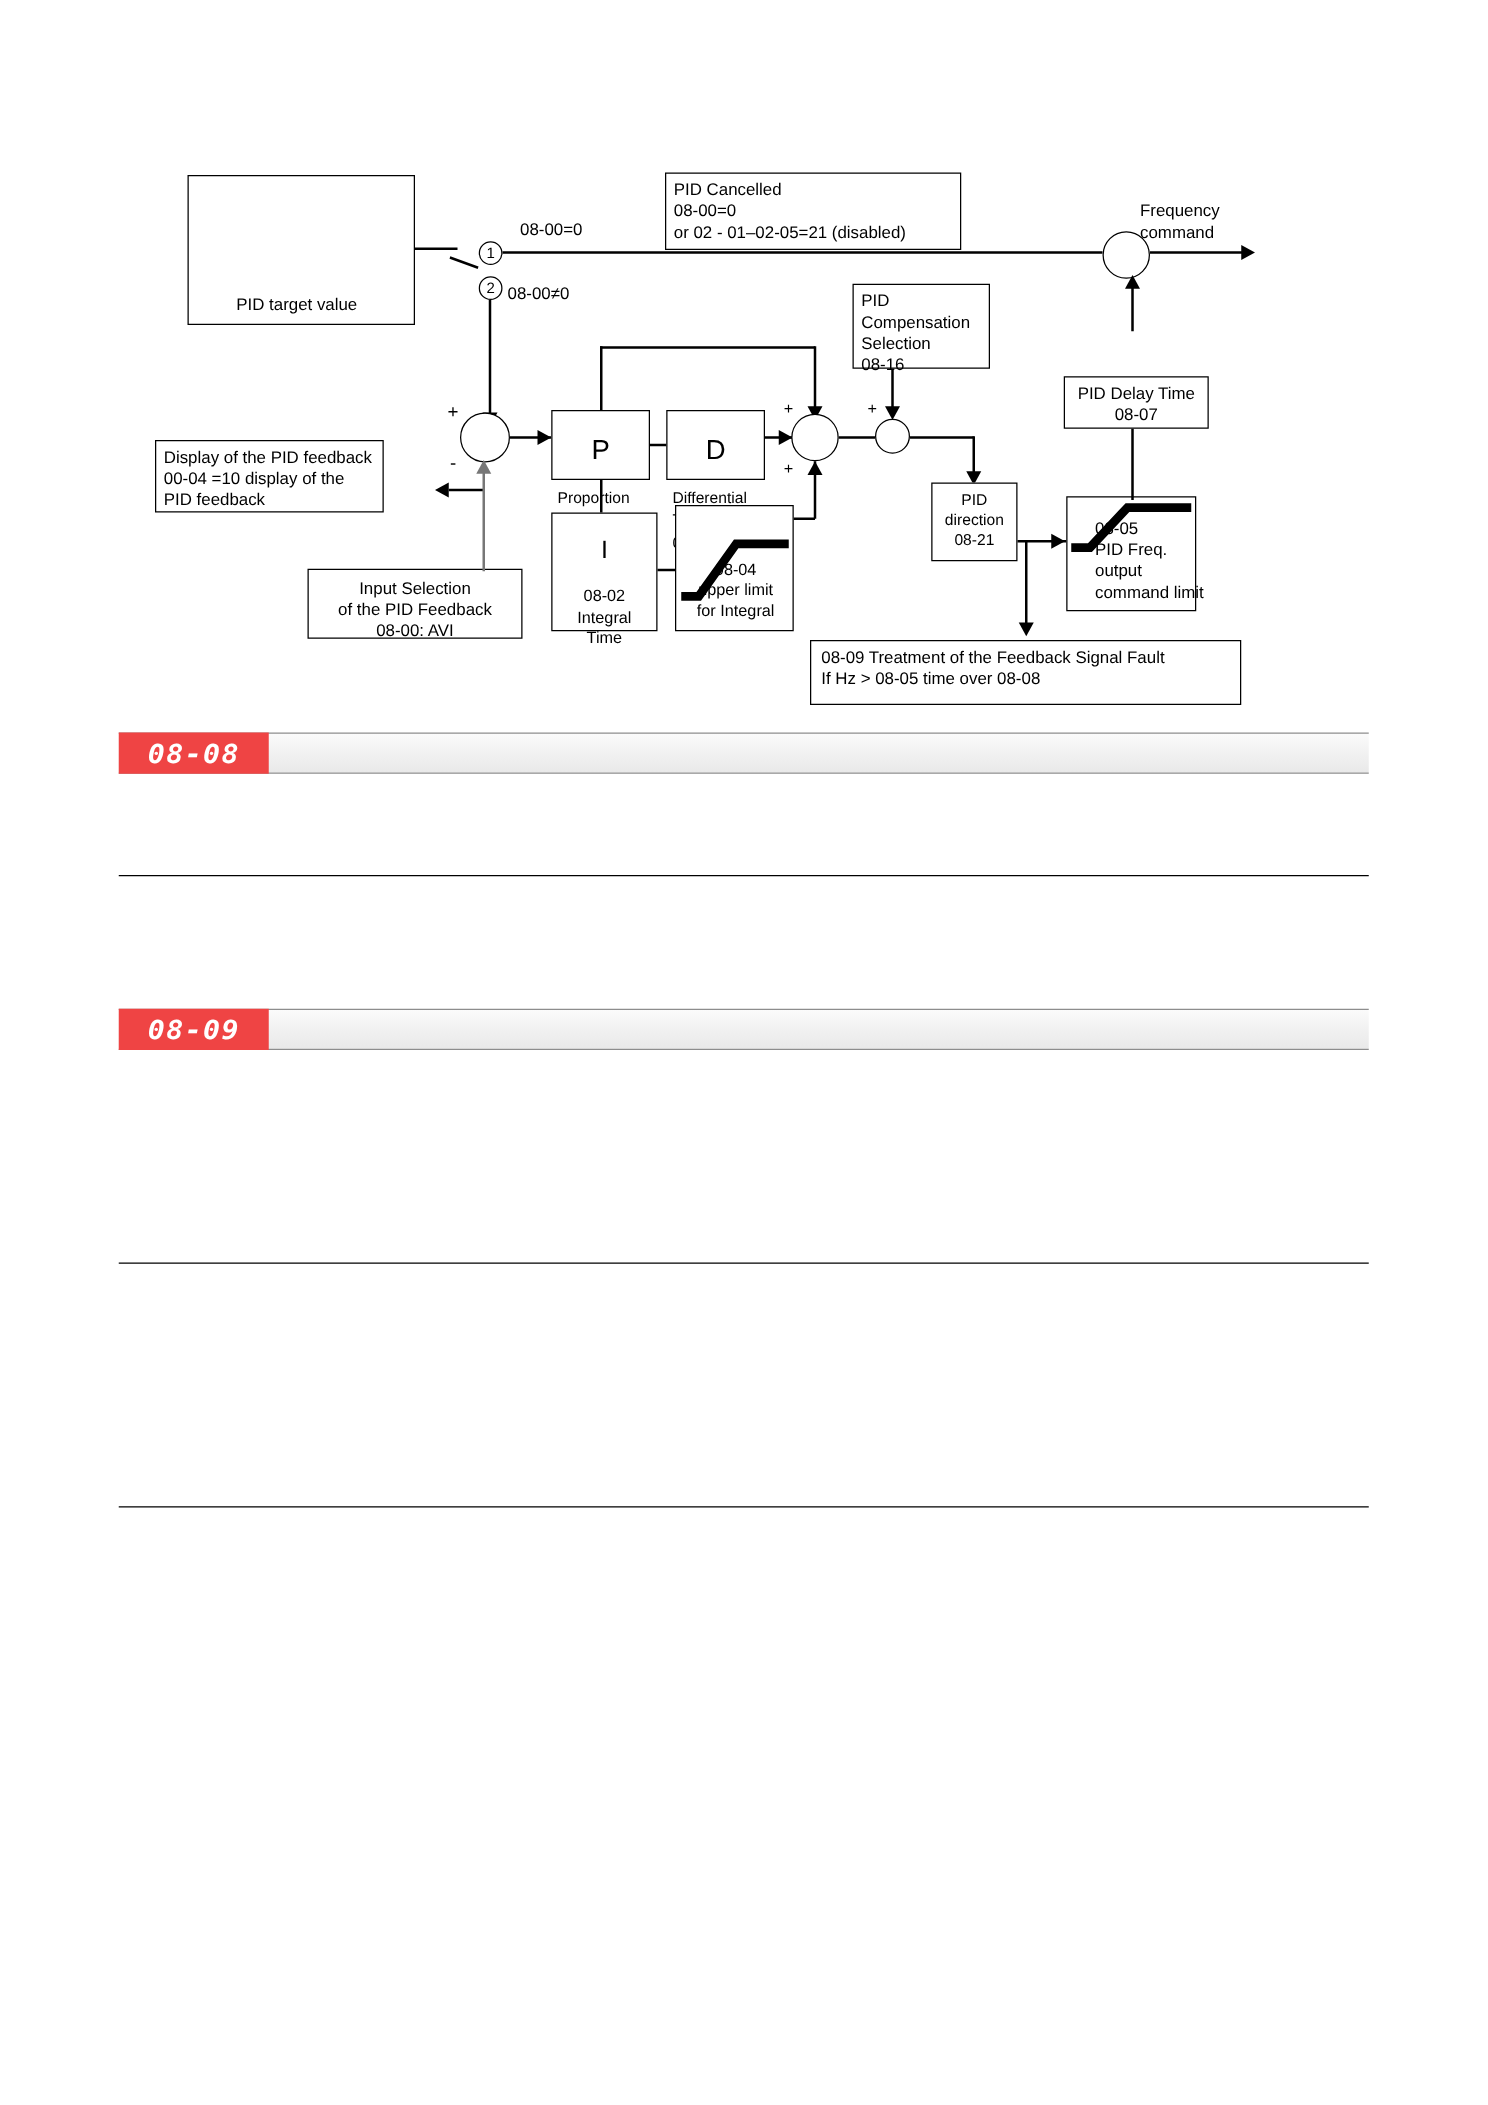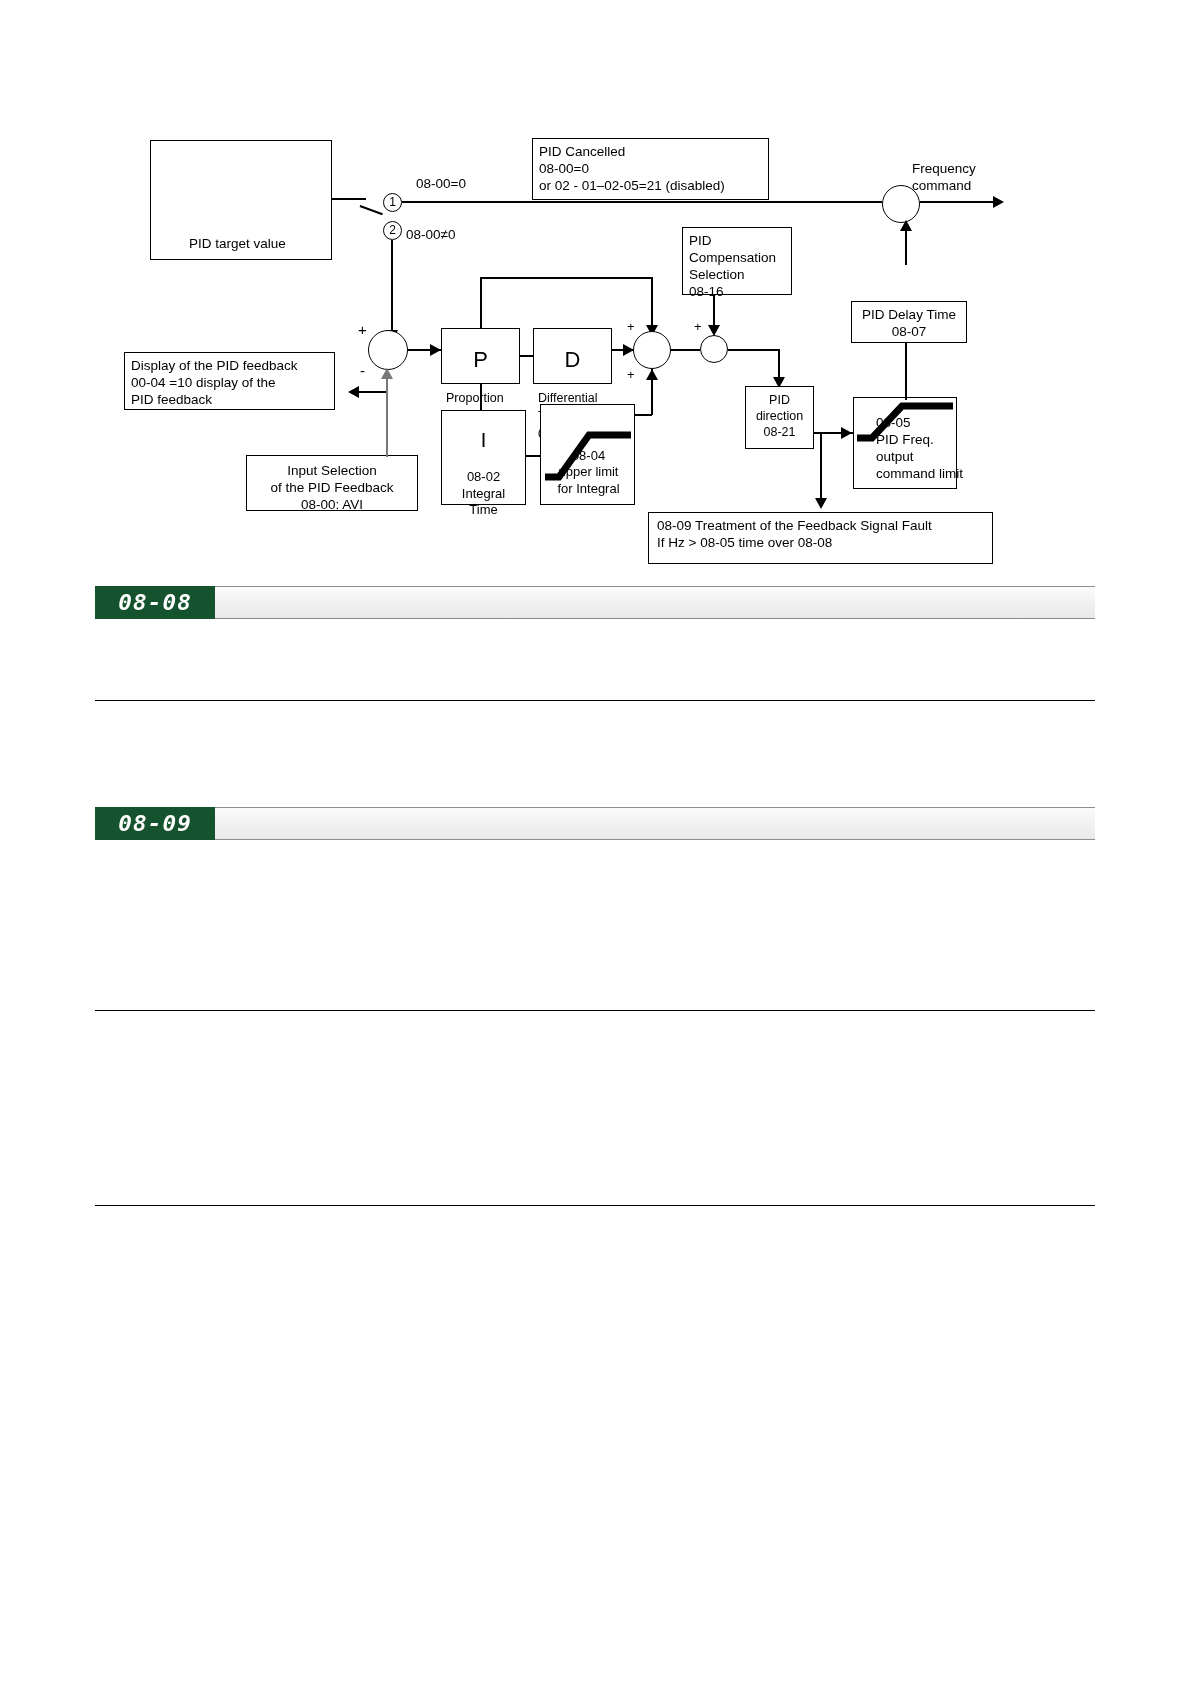--- a/index.html
+++ b/index.html
@@ -84,21 +84,21 @@
   .param-row{position:absolute;left:95px;width:1000px;height:33px;}
   .param-banner{
     position:absolute;left:0;top:0;width:1000px;height:33px;
     background:linear-gradient(to bottom,#fbfbfb 0%,#f2f2f2 45%,#e9e9e9 100%);
     border-top:1px solid #8d8d8d;
     border-bottom:1px solid #8d8d8d;
     box-sizing:border-box;
   }
   .seg-box{
     position:absolute;left:0;top:0;width:120px;height:33px;
-    background:#14532d;
+    background:#ef4444;
     box-sizing:border-box;
     display:flex;align-items:center;justify-content:center;
     letter-spacing:1px;
   }
   .seg-text{
     font-family:"DejaVu Sans Mono","Liberation Mono",monospace;
     font-size:21px;color:#fff;font-weight:700;
     font-style:italic;
     transform:scaleX(1.08);
   }
@@ -143,21 +143,21 @@
     <div class="vline" style="left:391px;top:240px;height:98px;"></div>
     <div class="arrow-d" style="left:386px;top:330px;"></div>
 
     <div class="circle" style="left:368px;top:330px;width:40px;height:40px;"></div>
     <span class="sign" style="left:358px;top:322px;">+</span>
     <span class="sign" style="left:360px;top:363px;">-</span>
 
     <div class="hline" style="left:408px;top:349px;width:33px;"></div>
     <div class="arrow-r" style="left:430px;top:344px;"></div>
 
-    <div class="box" style="left:124px;top:352px;width:211px;height:58px;">Display of the PID feedback
+    <div class="box" style="left:124px;top:352px;width:183px;height:58px;">Display of the PID feedback
 00-04 =10 display of the
 PID feedback</div>
     <div class="arrow-l" style="left:348px;top:386px;"></div>
     <div class="hline" style="left:359px;top:391px;width:28px;"></div>
 
     <div class="box ctr" style="left:246px;top:455px;width:172px;height:56px;padding-top:6px;">Input Selection
 of the PID Feedback
 08-00: AVI</div>
     <div class="vline" style="left:386px;top:372px;height:85px;background:#777;"></div>
     <div class="arrow-u" style="left:381px;top:368px;border-bottom-color:#777;"></div>

